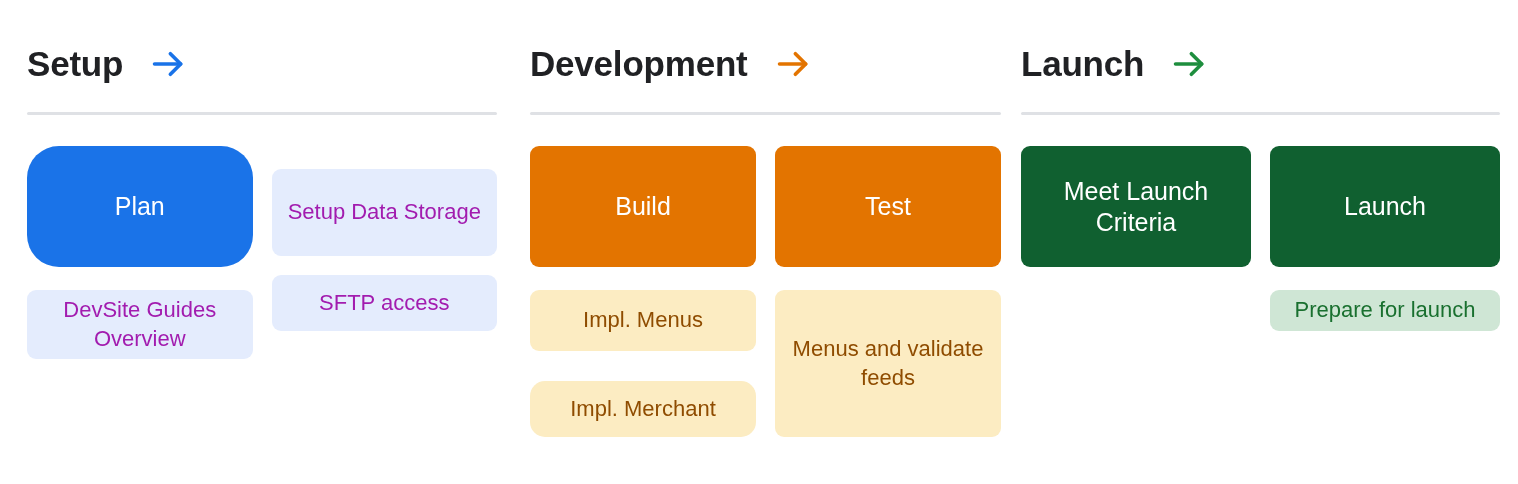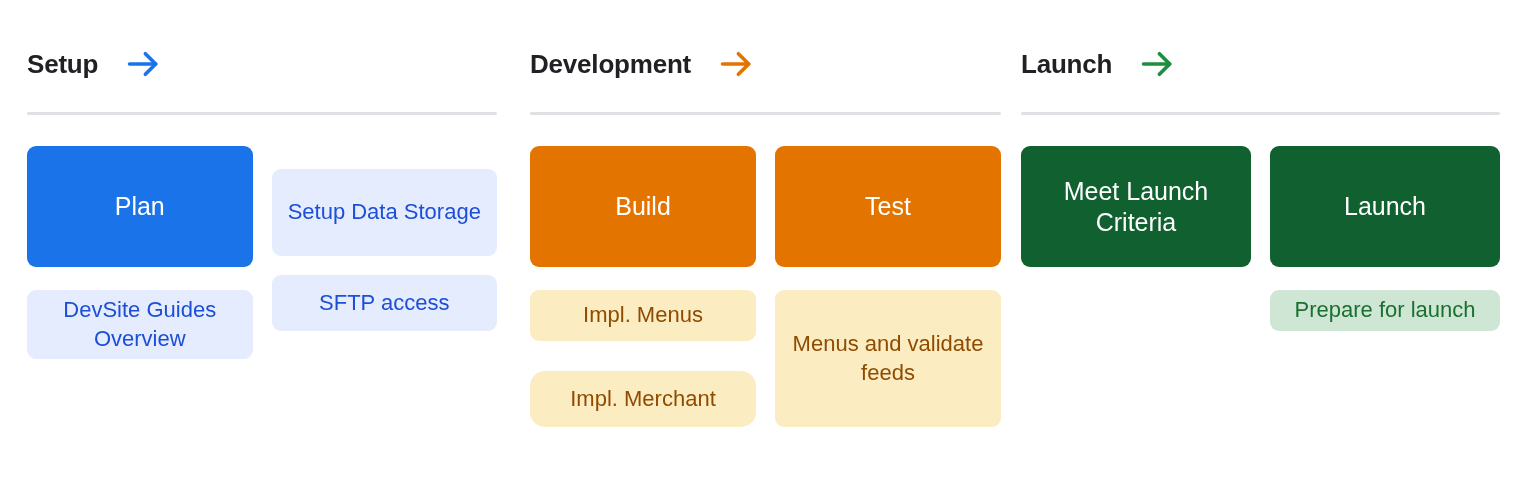--- a/index.html
+++ b/index.html
@@ -31,21 +31,21 @@
 
   .phase-header {
     height: 112px;
     display: flex;
     align-items: center;
     gap: 26px;
     padding-top: 16px;
     box-sizing: border-box;
   }
   .phase-title {
-    font-size: 26px;
+    font-size: 35px;
     font-weight: 700;
     color: #202124;
     letter-spacing: -0.2px;
     white-space: nowrap;
   }
   .phase-arrow {
     display: inline-flex;
     align-items: center;
     justify-content: center;
     width: 38px;
@@ -104,23 +104,23 @@
     text-align: center;
     font-size: 22px;
     line-height: 1.3;
     padding: 6px 8px;
     box-sizing: border-box;
   }
   .sub-grow { flex: 1 1 auto; }
   .sub-fixed { flex: 0 0 auto; }
 
   
-  .bg-blue        { background: #1a73e8; }
+  .bg-blue        { background: #1a73e8; border-radius: 32px; }
   .bg-blue-light  { background: #e4ecfd; }
-  .fg-blue        { color: #1d4ed8; }
+  .fg-blue        { color: #a21caf; }
   .bg-orange      { background: #e37400; }
   .bg-yellow-light{ background: #fcecc2; }
   .fg-brown       { color: #8f4c00; }
   .bg-green       { background: #106030; }
   .bg-green-light { background: #cfe6d5; }
   .fg-green       { color: #19702f; }
 </style>
 </head>
 <body>
 
@@ -165,21 +165,21 @@
           <polyline points="13.5,5.5 20,12 13.5,18.5"></polyline>
         </svg>
       </span>
     </div>
     <div class="phase-rule"></div>
     <div class="columns">
 
       <div class="column">
         <div class="head-card bg-orange">Build</div>
         <div class="subcards">
-          <div class="sub-card sub-fixed bg-yellow-light fg-brown" style="height:51px;">Impl. Menus</div>
+          <div class="sub-card sub-fixed bg-yellow-light fg-brown" style="height:61px;">Impl. Menus</div>
           <div class="sub-card sub-fixed bg-yellow-light fg-brown" style="height:56px;margin-top:11px;border-radius:15px;">Impl. Merchant</div>
         </div>
       </div>
 
       <div class="column">
         <div class="head-card bg-orange">Test</div>
         <div class="subcards">
           <div class="sub-card sub-grow bg-yellow-light fg-brown">Menus and validate feeds</div>
         </div>
       </div>

